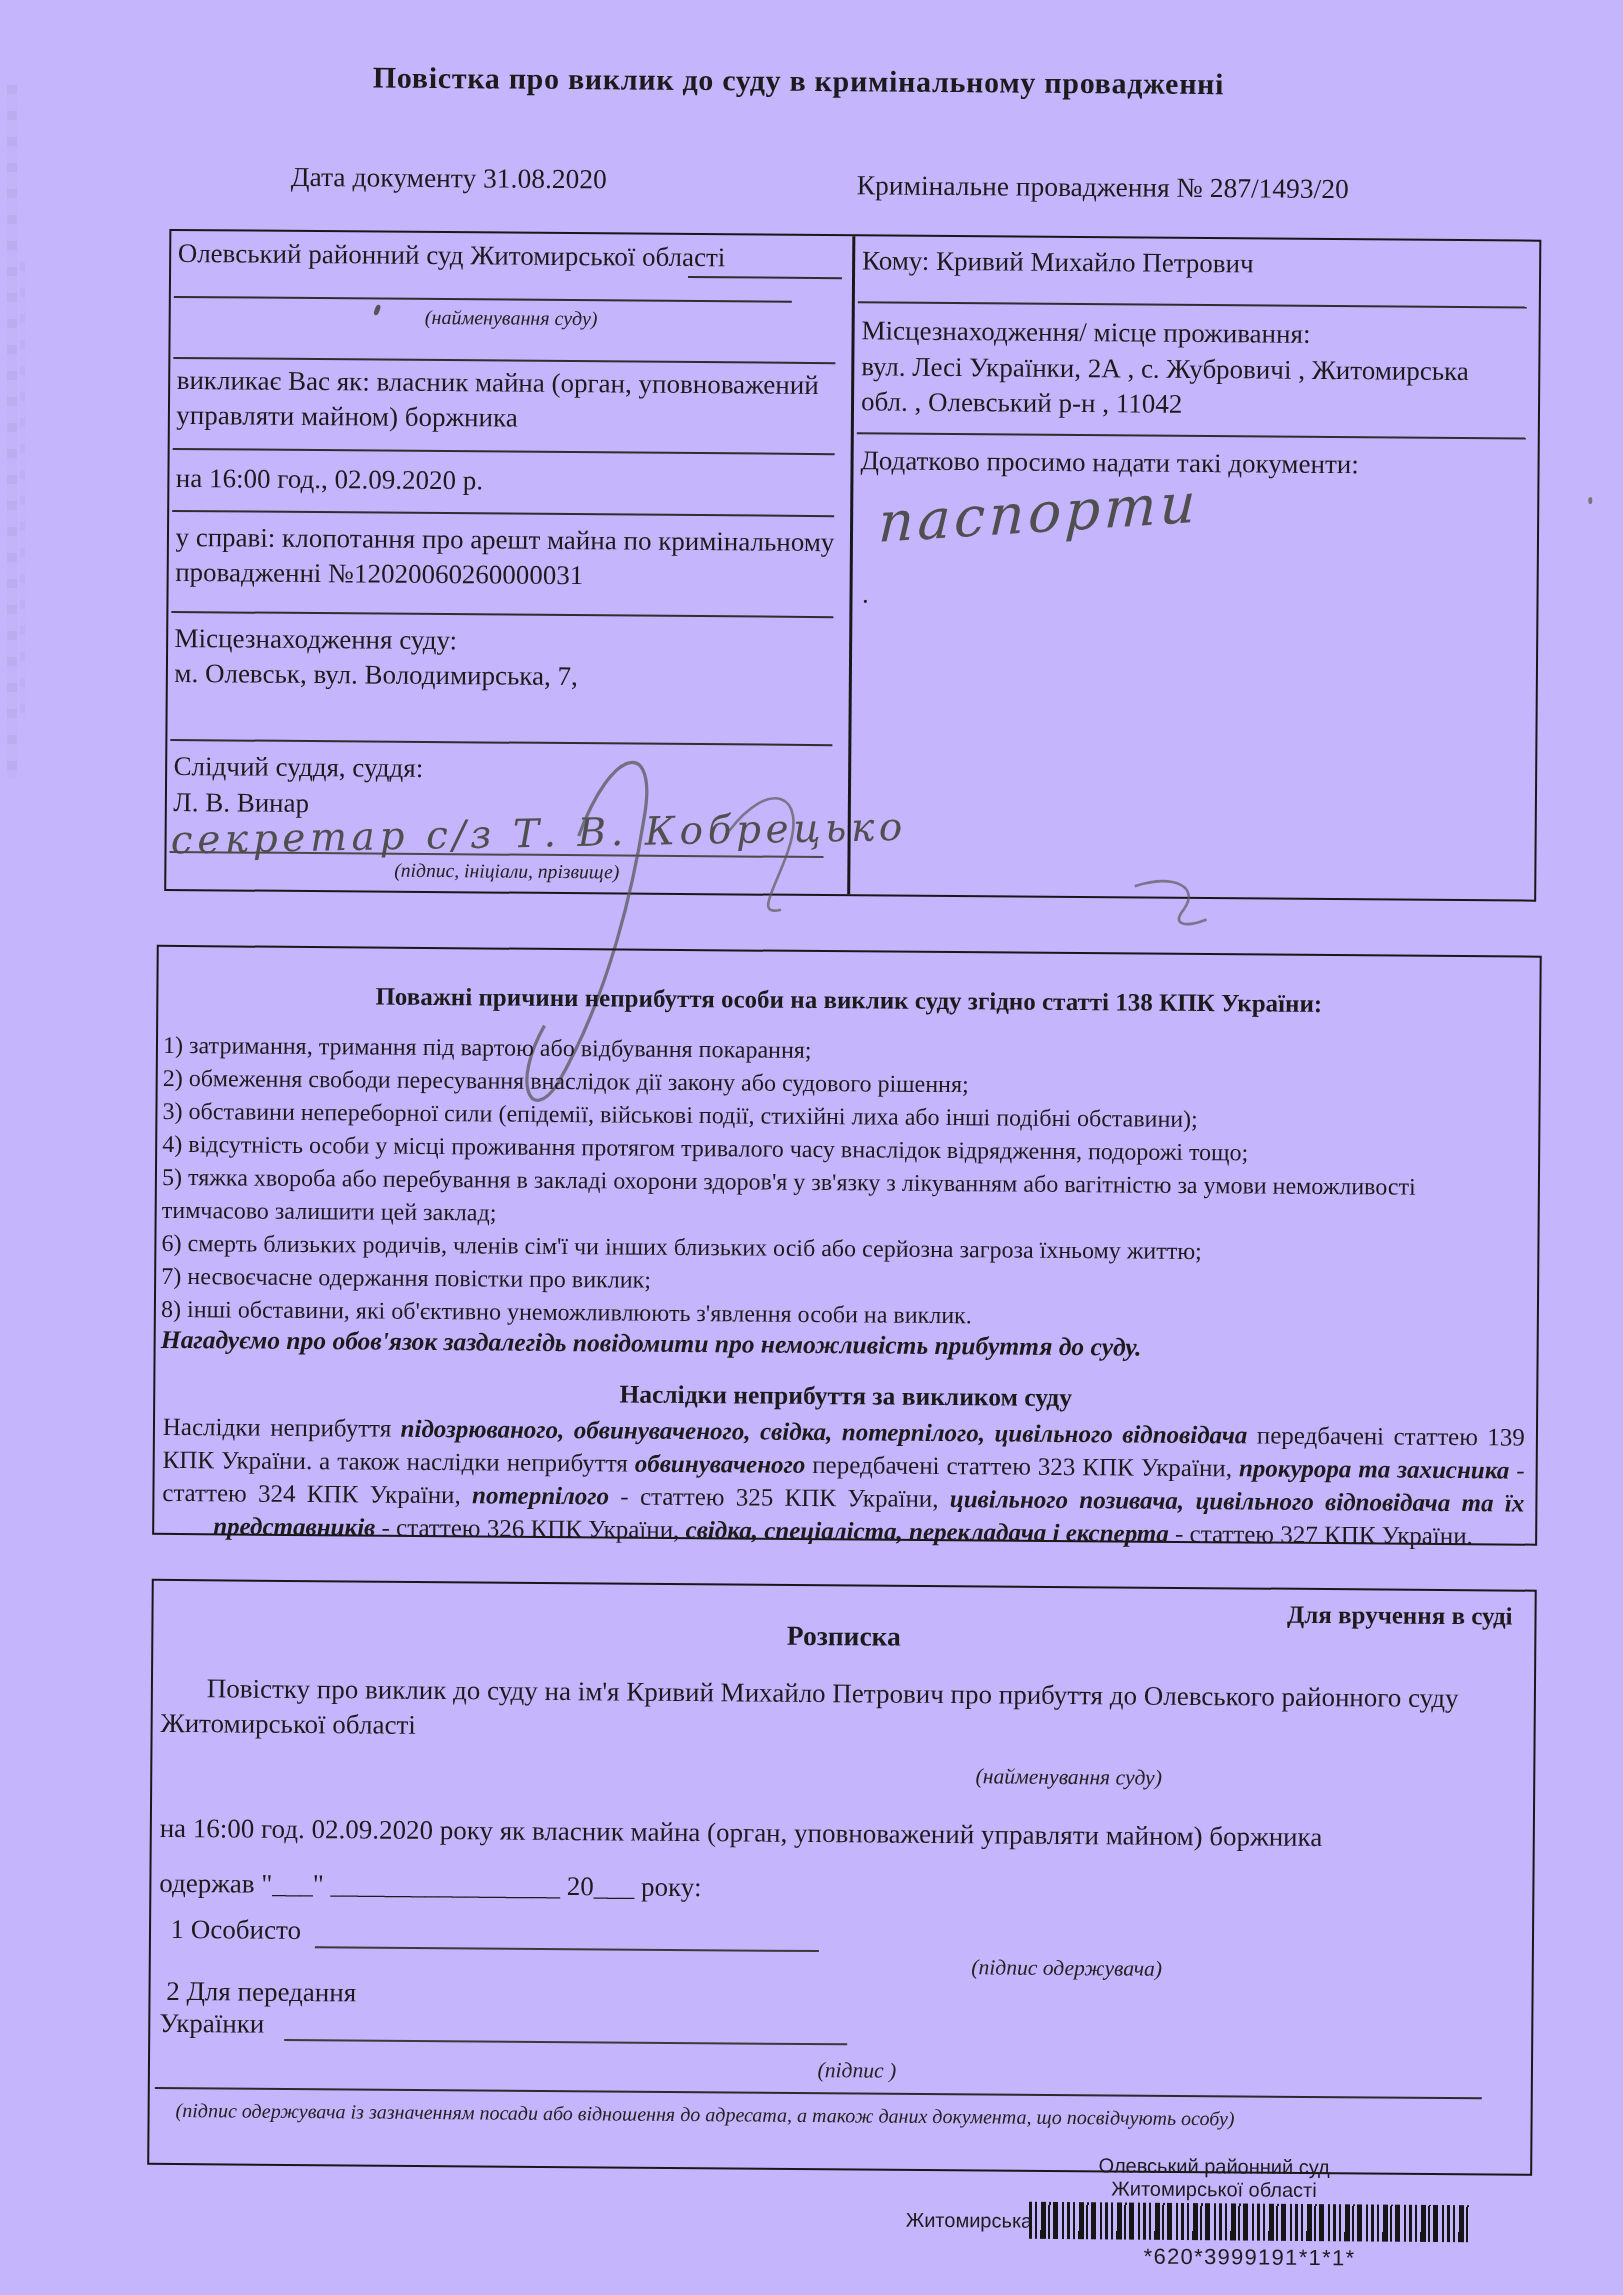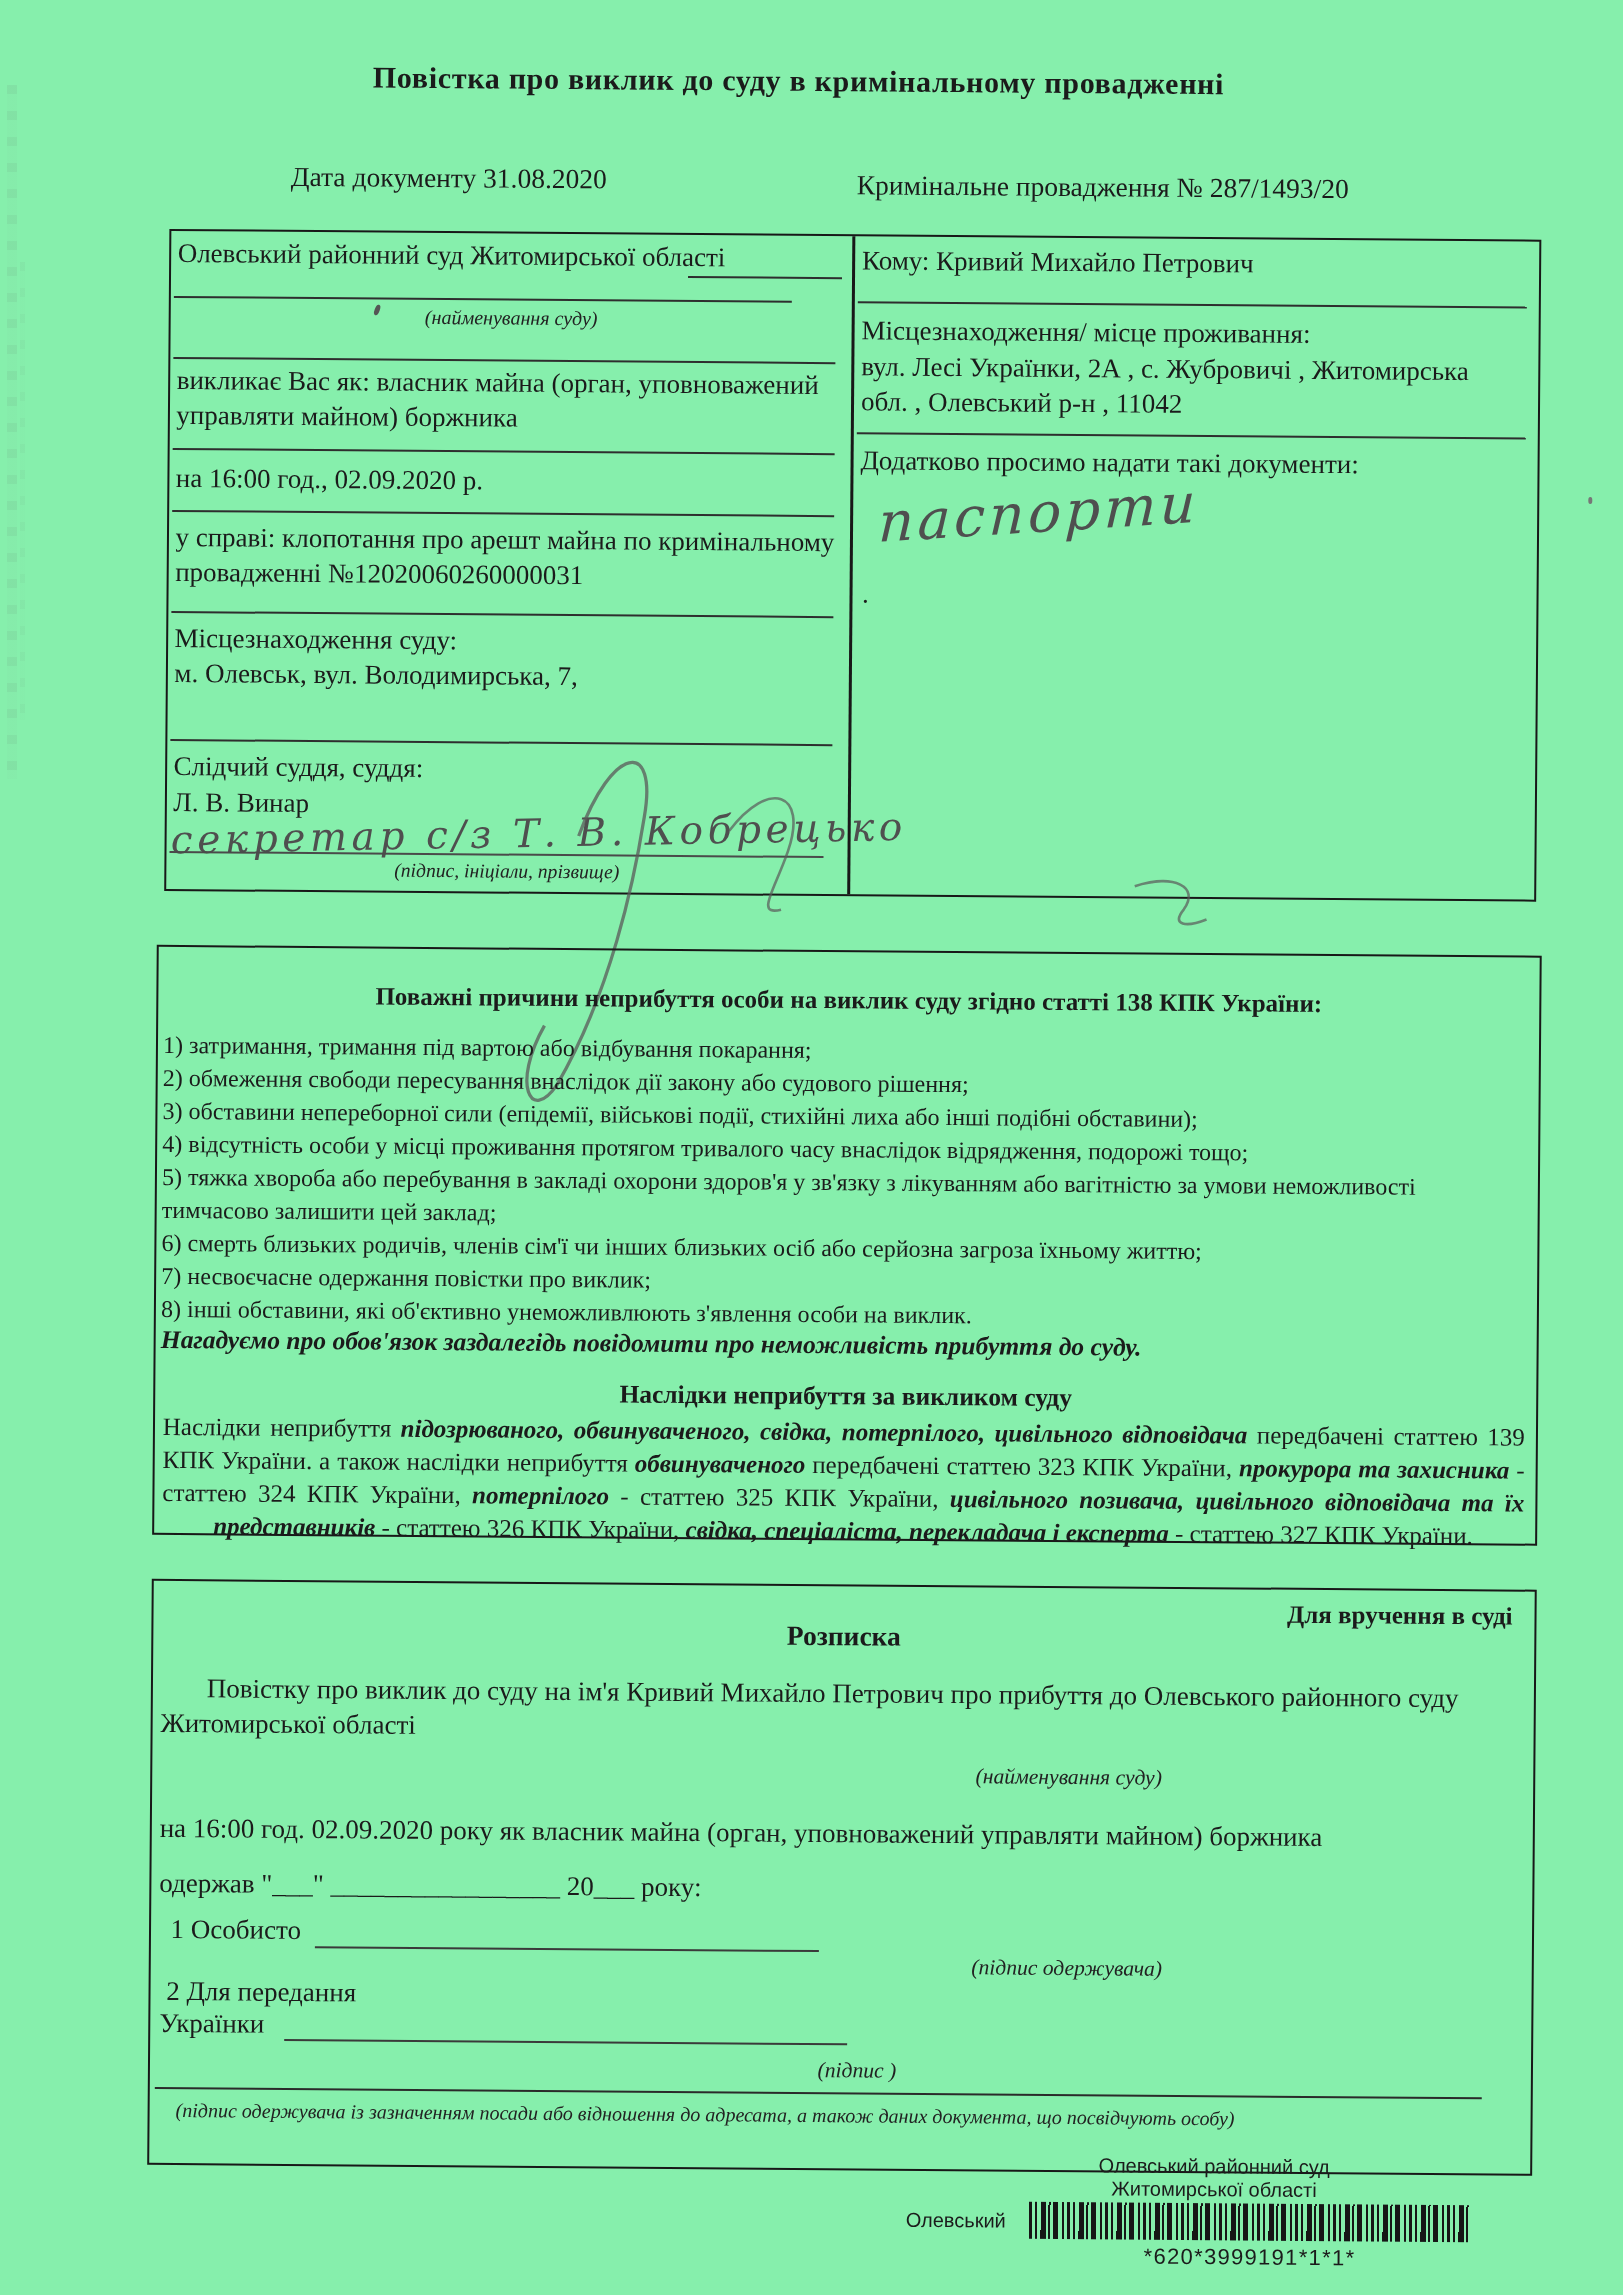--- a/index.html
+++ b/index.html
@@ -1,16 +1,16 @@
 <!DOCTYPE html>
 <html style="font-size:10.5px"><head>
 <meta charset="utf-8">
 <style>
   html,body{margin:0;padding:0;background:#ffffff;}
-  .page{position:relative;width:1623px;height:2295px;background:#86efac;overflow:hidden;
+  .page{position:relative;width:1623px;height:2295px;background:#c4b5fd;overflow:hidden;
         font-family:"Liberation Serif",serif;color:#1b1b1b;}
   .paper{position:absolute;inset:0;transform:rotate(0.45deg);transform-origin:50% 40%;}
   .abs{position:absolute;}
   .title{left:0;right:39px;top:64px;text-align:center;font-weight:bold;font-size:30px;letter-spacing:0.7px;}
   .meta{font-size:27.5px;}
   .box{border:2.6px solid #181818;background:transparent;}
   .rule{border-top:2px solid #2e2e2e;height:0;}
   .cap{font-style:italic;font-size:20px;color:#222;}
   .t{font-size:27px;line-height:35px;}
   .divider{position:absolute;top:0;bottom:0;width:2.6px;background:#181818;}
@@ -126,21 +126,21 @@
       <div class="abs t" style="left:15.7px;top:393px;">2  Для передання</div>
       <div class="abs t" style="left:9.2px;top:425px;">Українки</div>
       <div class="abs rule" style="left:134px;width:563px;top:457px;border-top-color:#3a3a3a;"></div>
       <div class="abs cap" style="left:576px;top:472px;width:262px;text-align:center;font-size:21.6px;">(підпис )</div>
       <div class="abs rule" style="left:5.2px;width:1327px;top:506px;border-top-color:#2a2a2a;"></div>
       <div class="abs cap" style="left:26px;top:518px;width:1335px;font-size:20px;">(підпис одержувача із зазначенням посади або відношення до адресата, а також даних документа, що посвідчують особу)</div>
     </div>
 
     <div class="abs sans center" style="left:1021px;top:2152px;width:406px;font-size:20px;">Олевський районний суд</div>
     <div class="abs sans center" style="left:1021px;top:2175px;width:406px;font-size:20px;">Житомирської області</div>
-    <div class="abs sans" style="left:916px;top:2208px;font-size:20px;">Олевський</div>
+    <div class="abs sans" style="left:916px;top:2208px;font-size:20px;">Житомирська</div>
     <div class="abs barcode" style="left:1039px;top:2200px;width:442px;height:37px;"></div>
     <div class="abs sans center" style="left:1039px;top:2241px;width:442px;font-size:22px;letter-spacing:1.3px;">*620*3999191*1*1*</div>
 
     <div class="abs" style="left:370px;top:308px;width:5.2px;height:10.5px;background:#555;border-radius:50%;transform:rotate(20deg);"></div>
     <div class="abs" style="left:1585px;top:491px;width:3.9px;height:6.5px;background:#777;border-radius:50%;"></div>
   </div>
 </div>
 
 
 </body></html>

